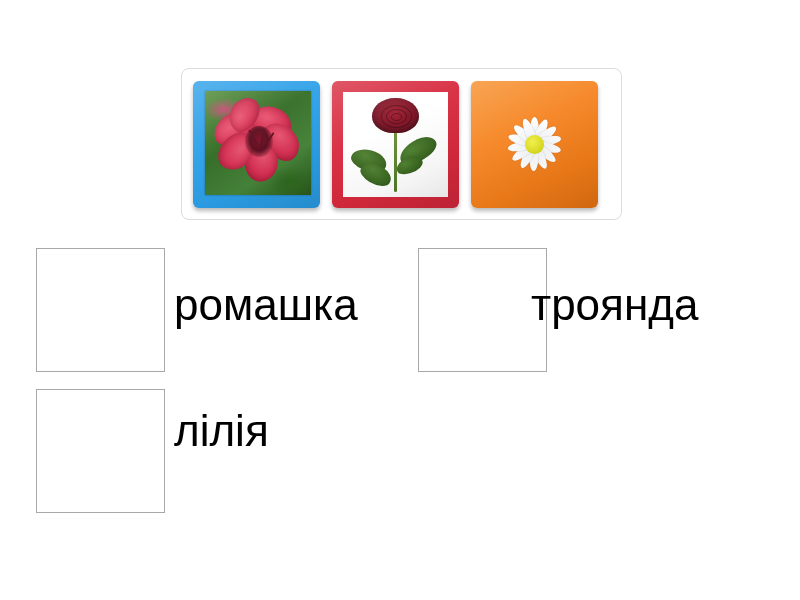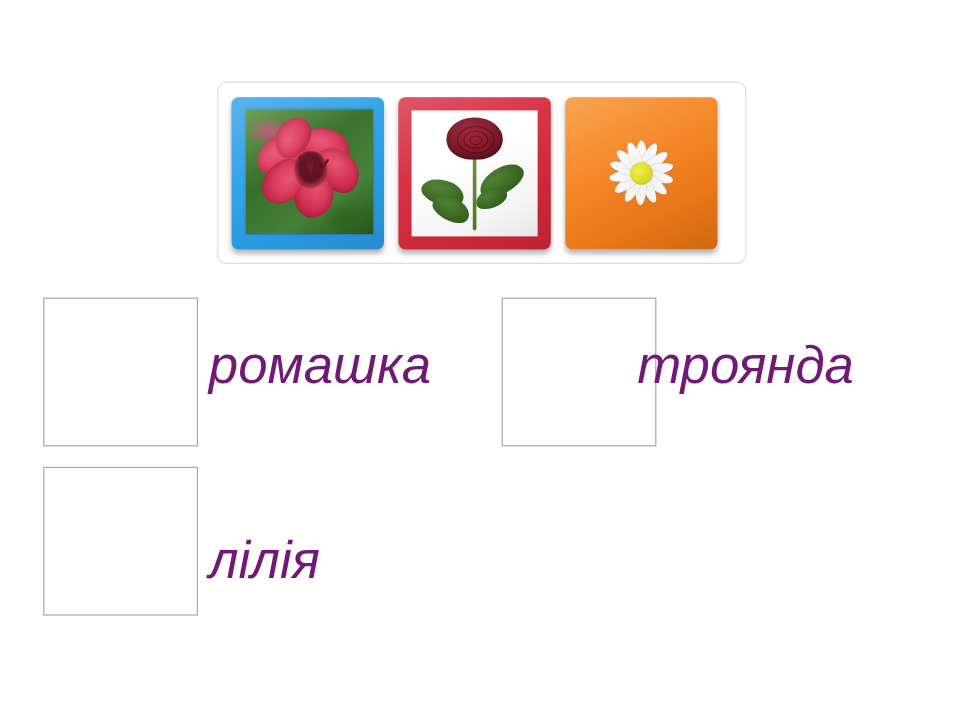--- a/index.html
+++ b/index.html
@@ -181,33 +181,32 @@
     width: 129px;
     height: 124px;
     background: #ffffff;
     border: 1px solid #a8a8a8;
     box-sizing: border-box;
   }
   .word-label {
     position: absolute;
     font-size: 44px;
     line-height: 1;
-    color: #701a75;
+    color: #000000;
     white-space: nowrap;
     font-weight: 400;
-    font-style: italic;
   }
 
   #drop-box-1 { left: 36px;  top: 248px; }
   #drop-box-2 { left: 418px; top: 248px; }
   #drop-box-3 { left: 36px;  top: 389px; }
 
   #word-1 { left: 174px; top: 283px; }
   #word-2 { left: 531px; top: 283px; }
-  #word-3 { left: 174px; top: 446px; }
+  #word-3 { left: 174px; top: 409px; }
 </style>
 </head>
 <body>
 
 <div id="source-tray">
 
   <div class="card" id="card-lily">
     <div class="photo-frame">
       <div class="lily-photo"></div>
       <div class="lily-petal" style="left:8%;  top:22%; width:42%; height:30%; transform:rotate(-22deg);"></div>

